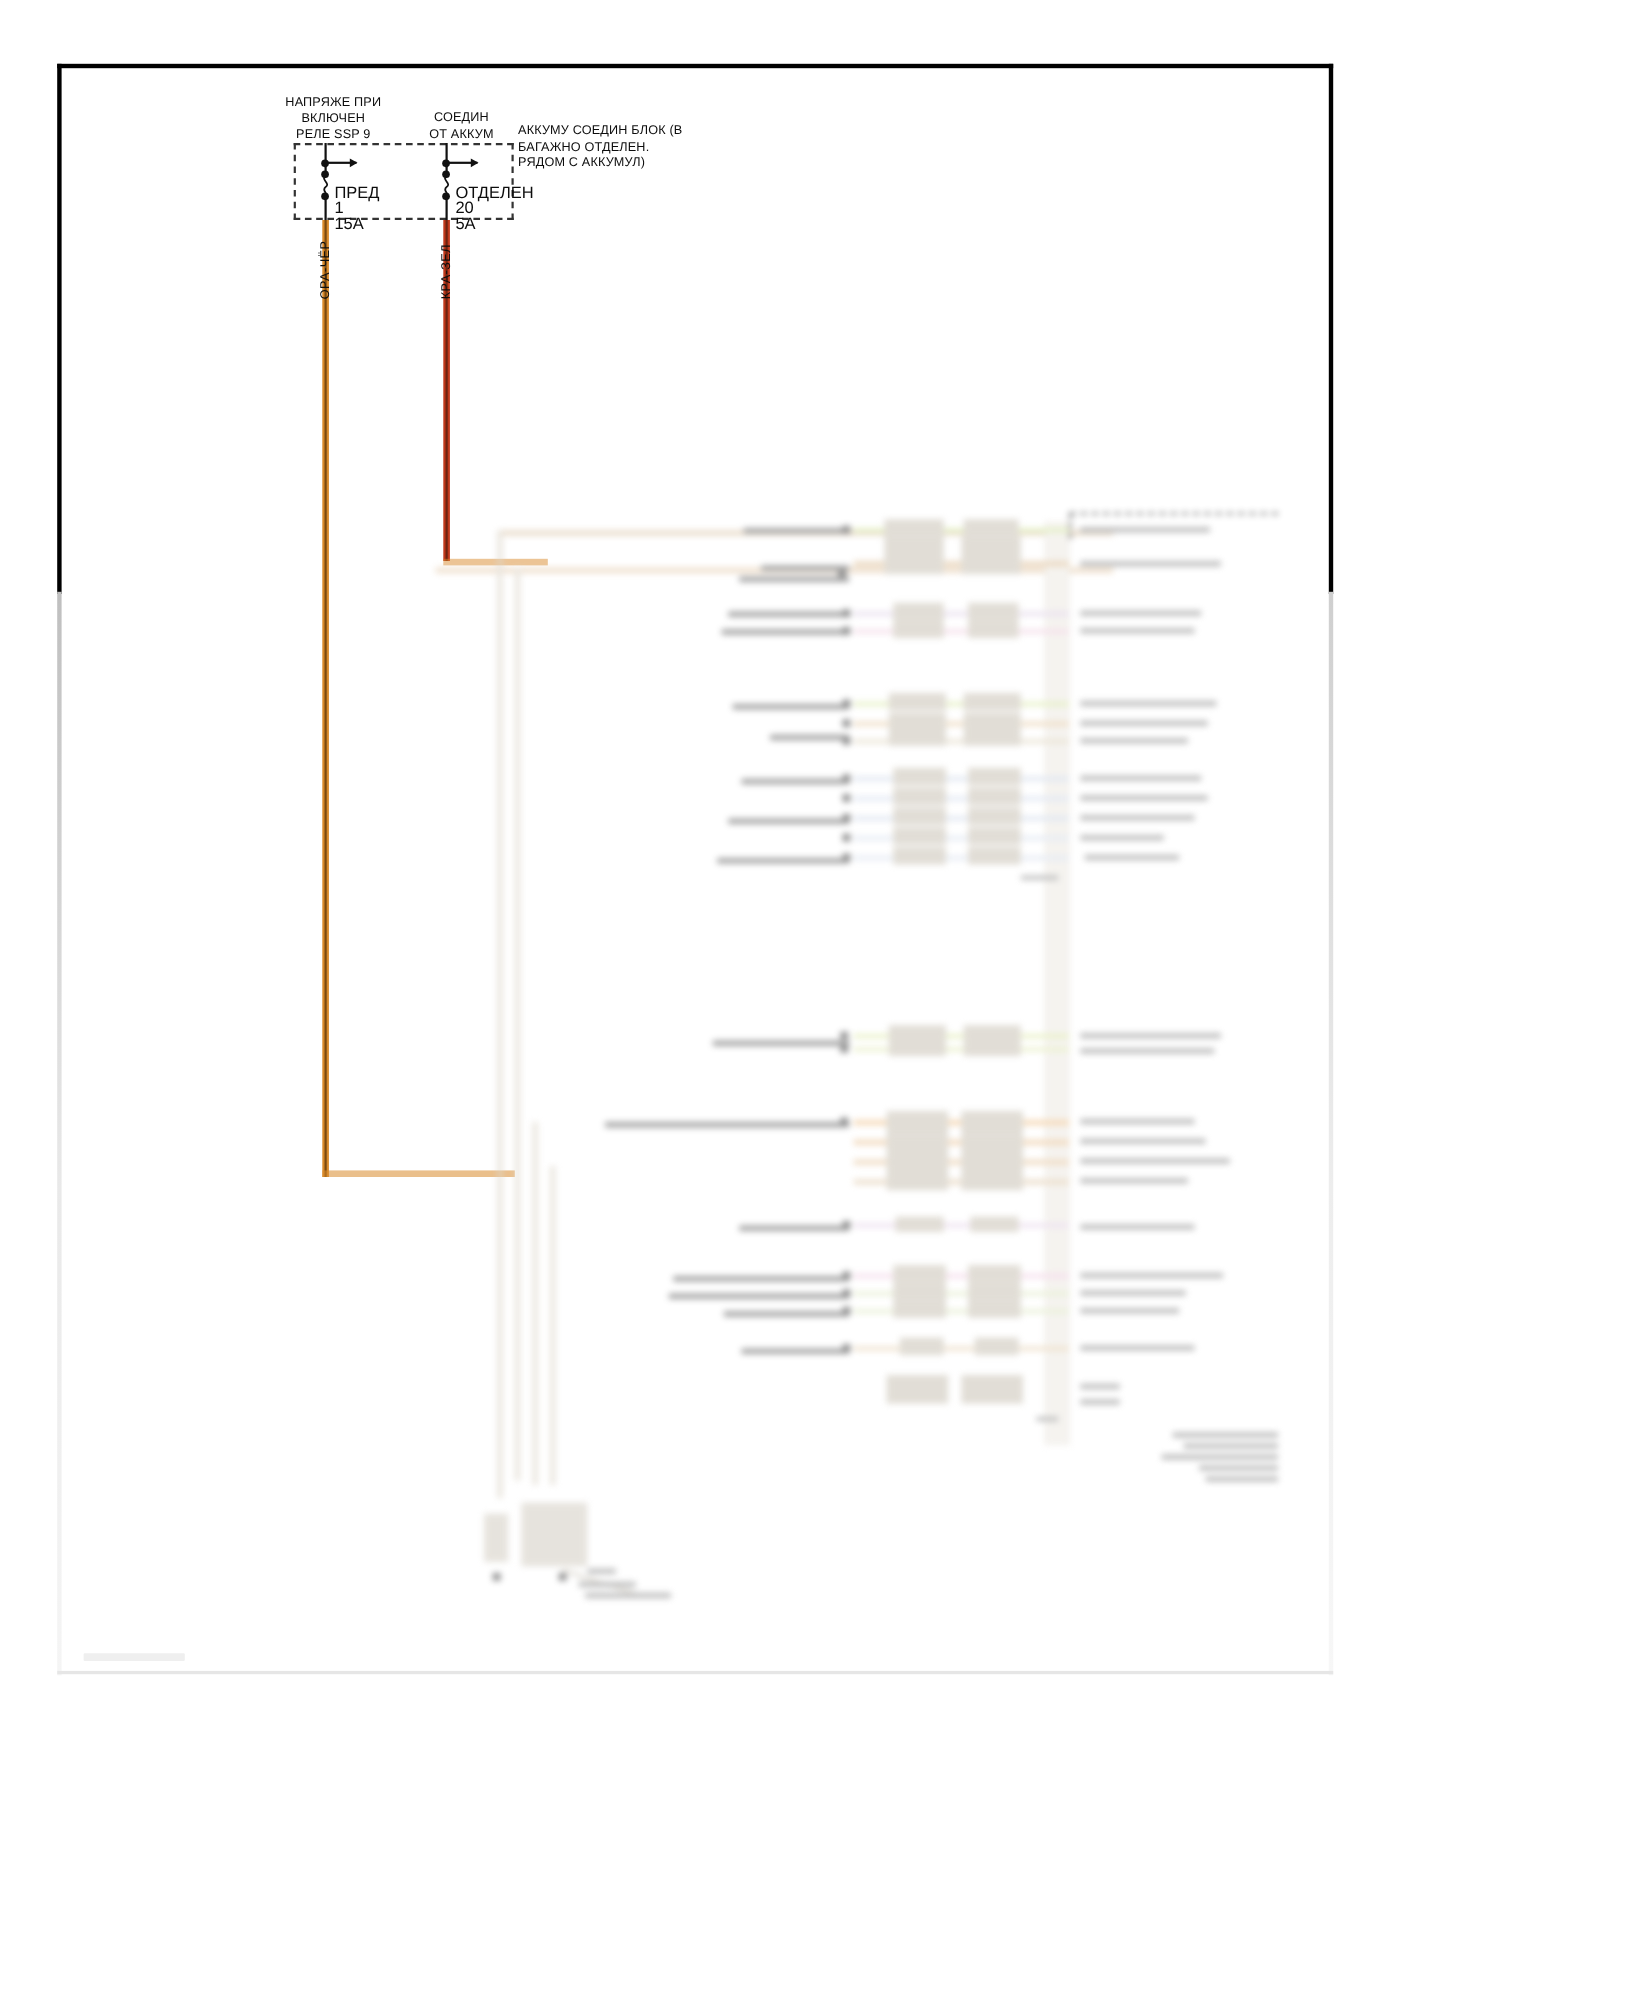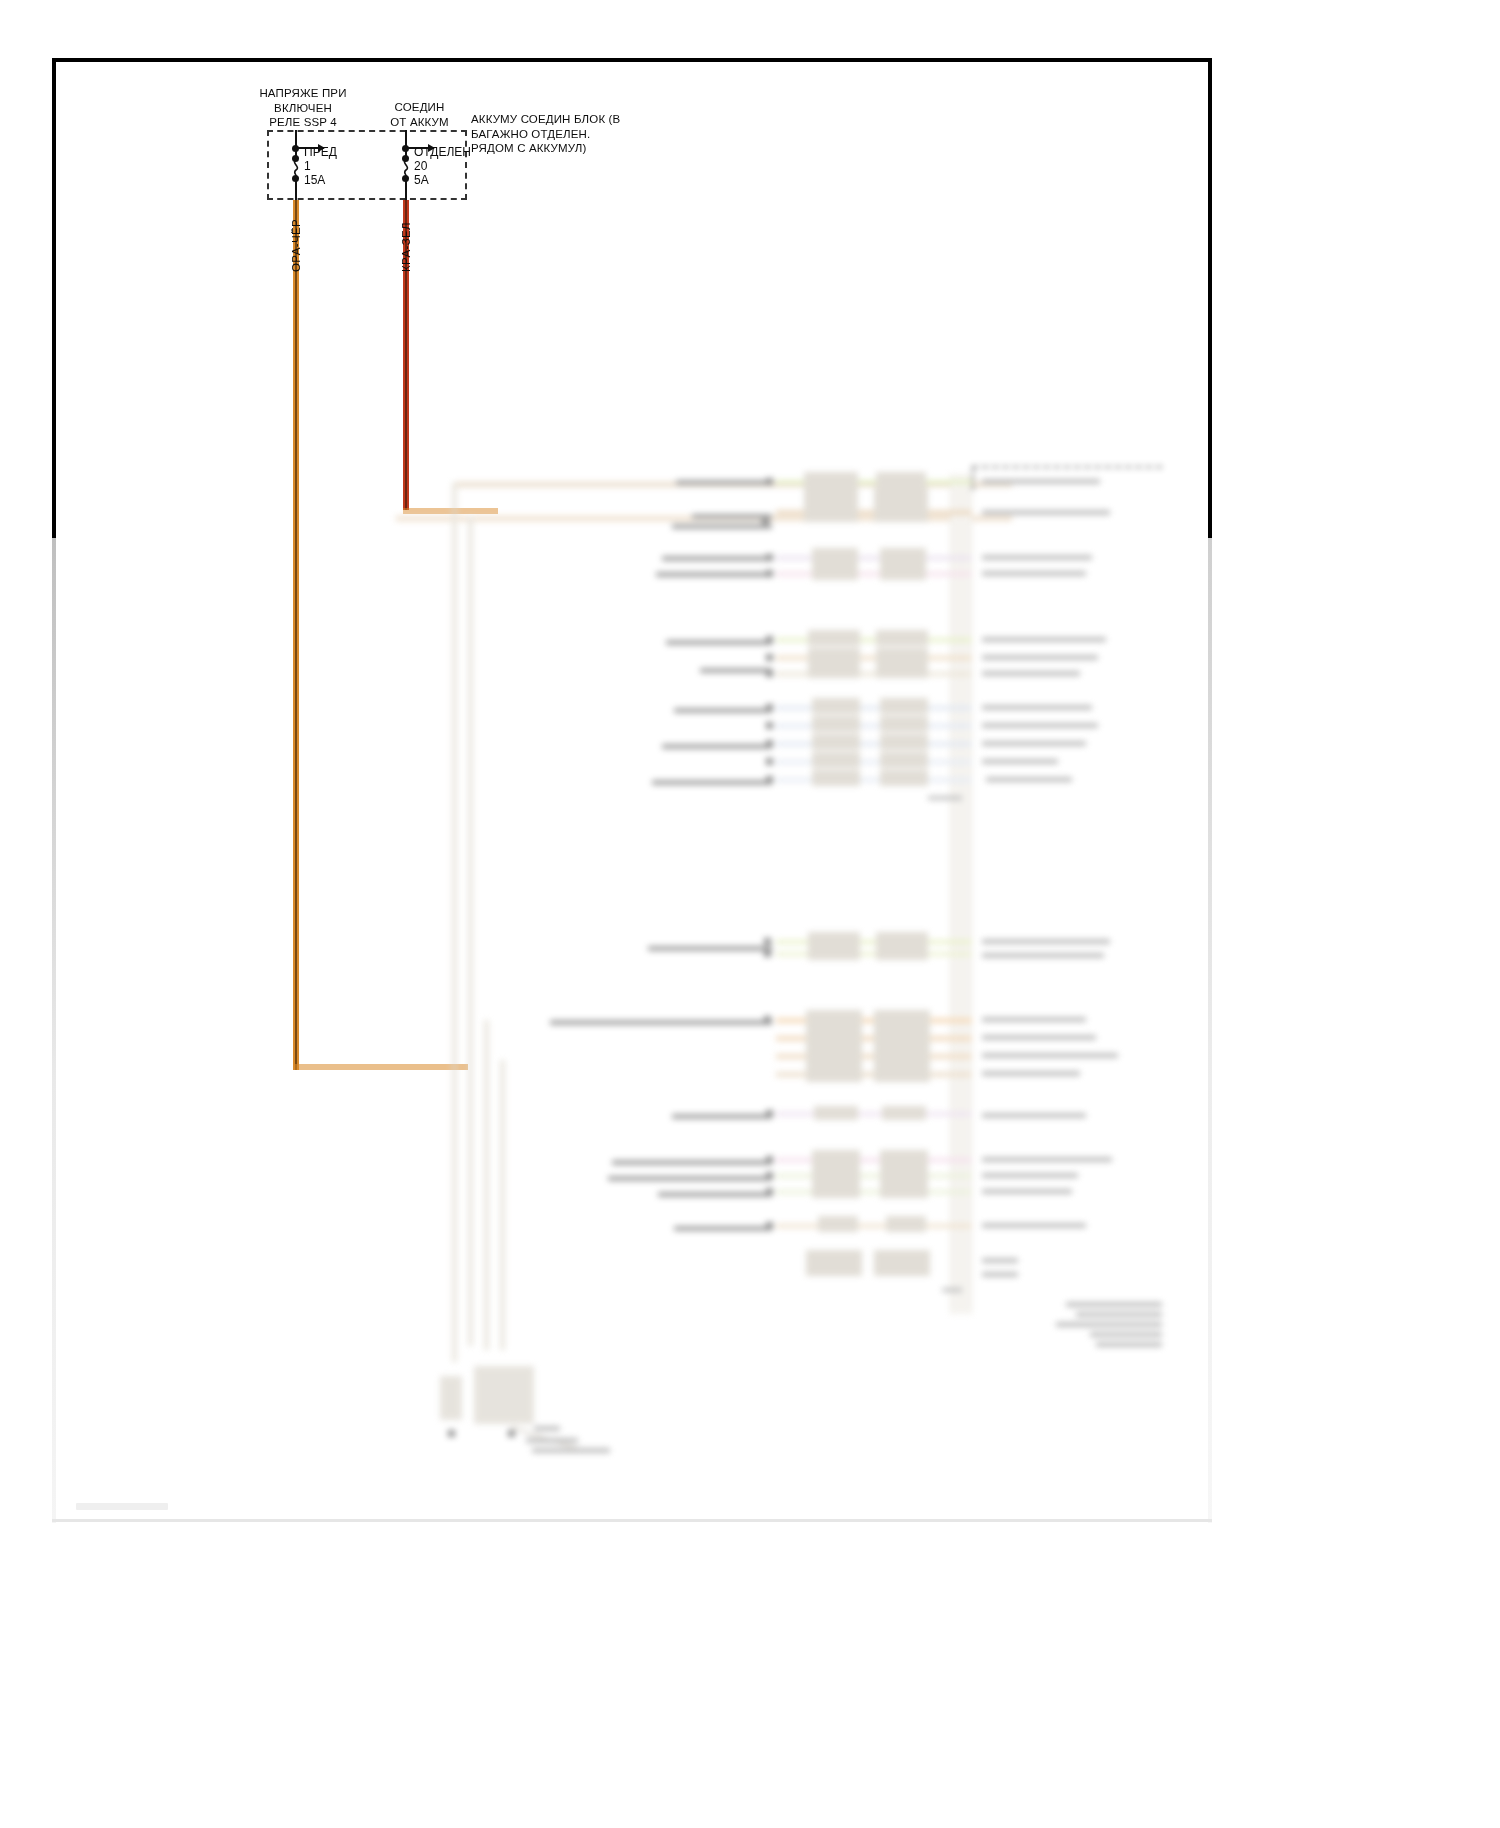--- a/index.html
+++ b/index.html
@@ -104,24 +104,25 @@
     right:-1px; top:-3px;
     border-left:7px solid #111111;
     border-top:4px solid transparent;
     border-bottom:4px solid transparent;
   }
   
   .fuse-svg{position:absolute;}
 
   .fuse-txt{
     position:absolute;
-    font-size:12px;
+    font-size:15px;
     line-height:14px;
     color:#0d0d0d;
     white-space:pre-line;
+    margin-top:24px;
   }
 
   
   .wire{
     position:absolute;
     border-radius:0;
   }
   
   .w-ora{ background:#d98a2b; }
   .w-ora-core{ background:#7a4a12; }
@@ -196,21 +197,21 @@
 
   <div class="frame-top"></div>
   <div class="frame-left"></div>
   <div class="frame-right"></div>
   <div class="frame-left-fade"></div>
   <div class="frame-right-fade"></div>
   <div class="frame-bottom-fade"></div>
 
   <div class="lbl lbl-c" id="cap-relay">НАПРЯЖЕ ПРИ
 ВКЛЮЧЕН
-РЕЛЕ SSP 4</div>
+РЕЛЕ SSP 9</div>
 
   <div class="lbl lbl-c" id="cap-batt">СОЕДИН
 ОТ АККУМ</div>
 
   <div class="lbl" id="cap-right">АККУМУ СОЕДИН БЛОК (В БАГАЖНО ОТДЕЛЕН. РЯДОМ С АККУМУЛ)</div>
 
   <div class="fusebox"></div>
 
   <div class="vwire" style="left:295px; top:130px; height:22px;"></div>
   <div class="node" style="left:292px; top:145px;"></div>

